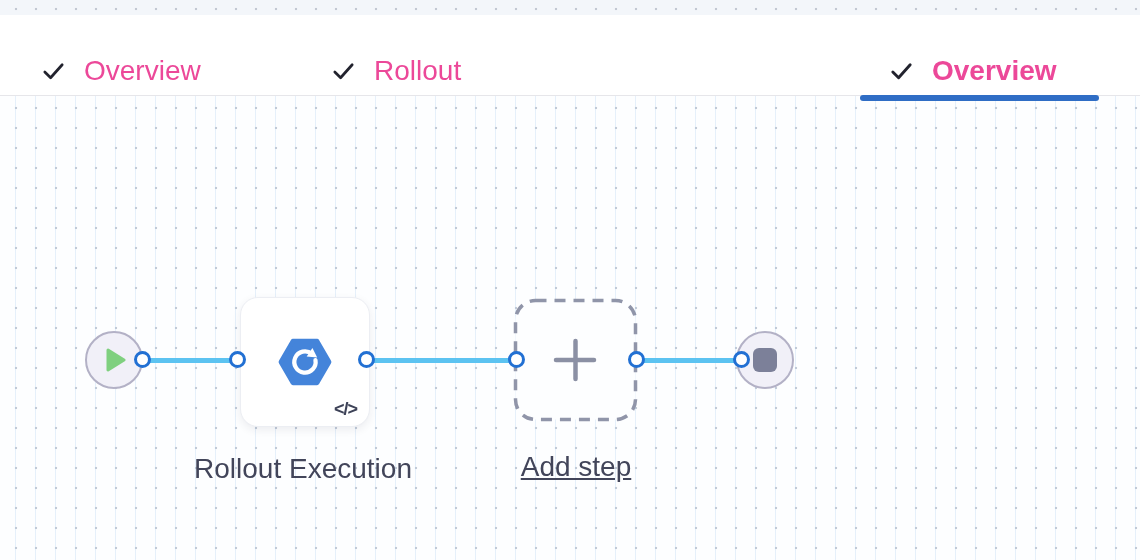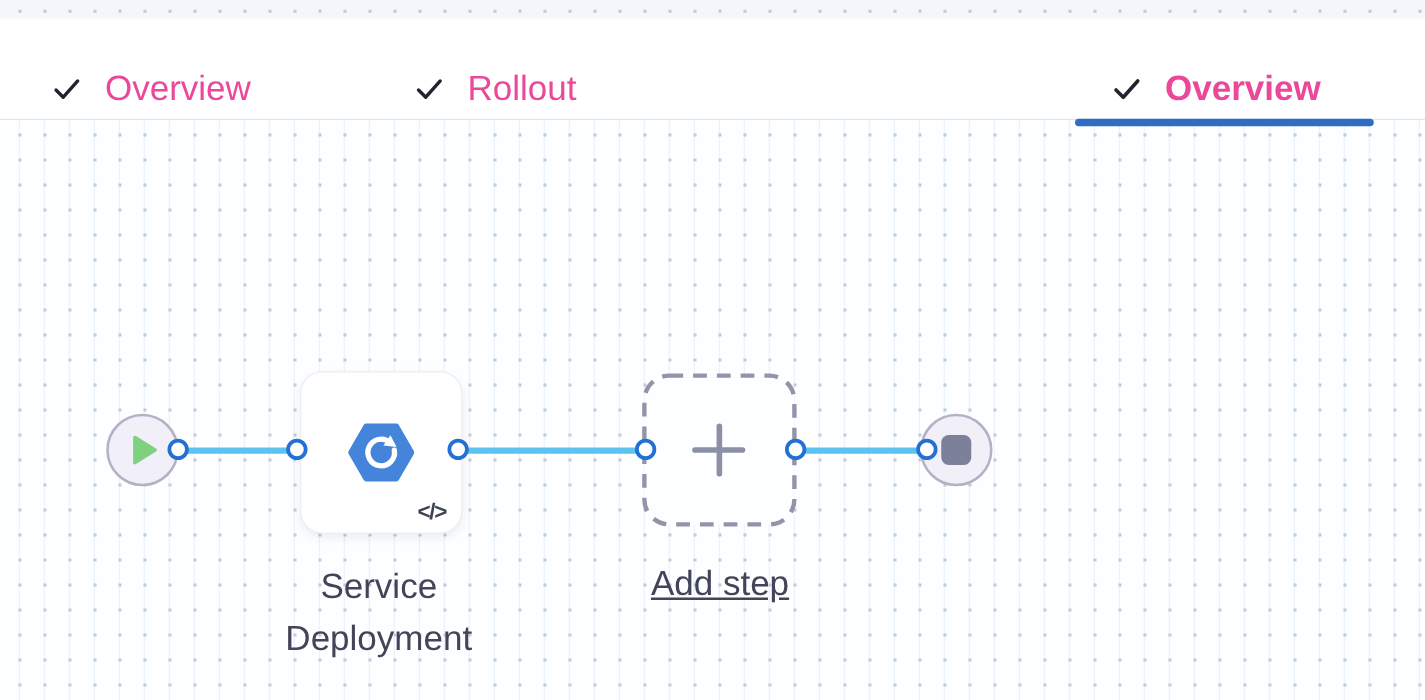--- a/index.html
+++ b/index.html
@@ -130,16 +130,16 @@
     <div class="stop-square"></div>
   </div>
 
   <div class="port" style="left:134px;top:255px"></div>
   <div class="port" style="left:229px;top:255px"></div>
   <div class="port" style="left:358px;top:255px"></div>
   <div class="port" style="left:508px;top:255px"></div>
   <div class="port" style="left:628px;top:255px"></div>
   <div class="port" style="left:733px;top:255px"></div>
 
-  <div class="node-label lbl-rollout">Service Deployment</div>
+  <div class="node-label lbl-rollout">Rollout Execution</div>
   <div class="node-label lbl-addstep">Add step</div>
 
 </div>
 
 </body></html>

